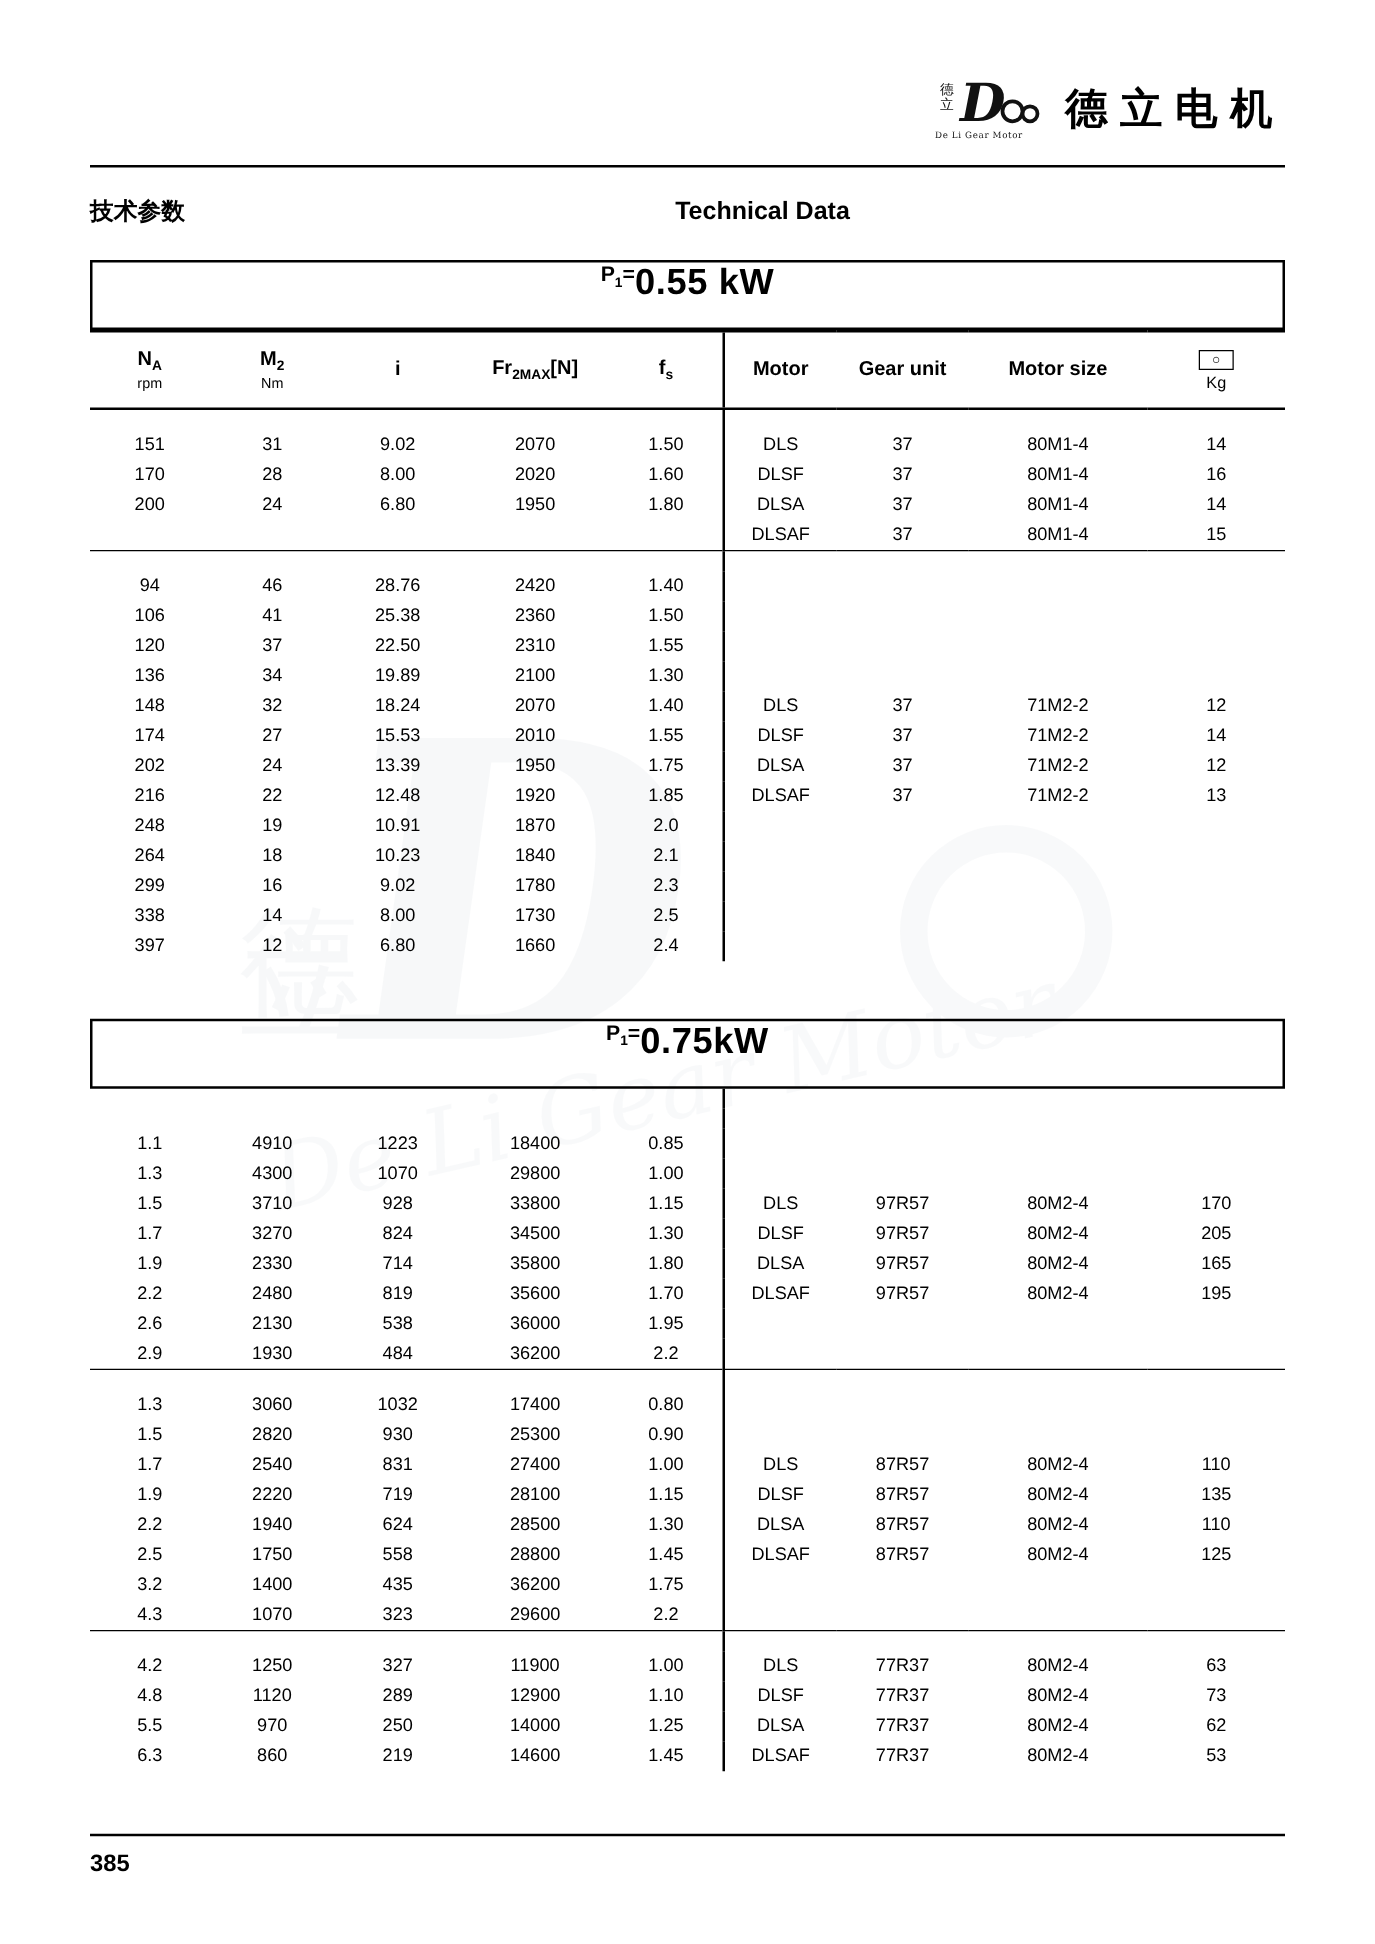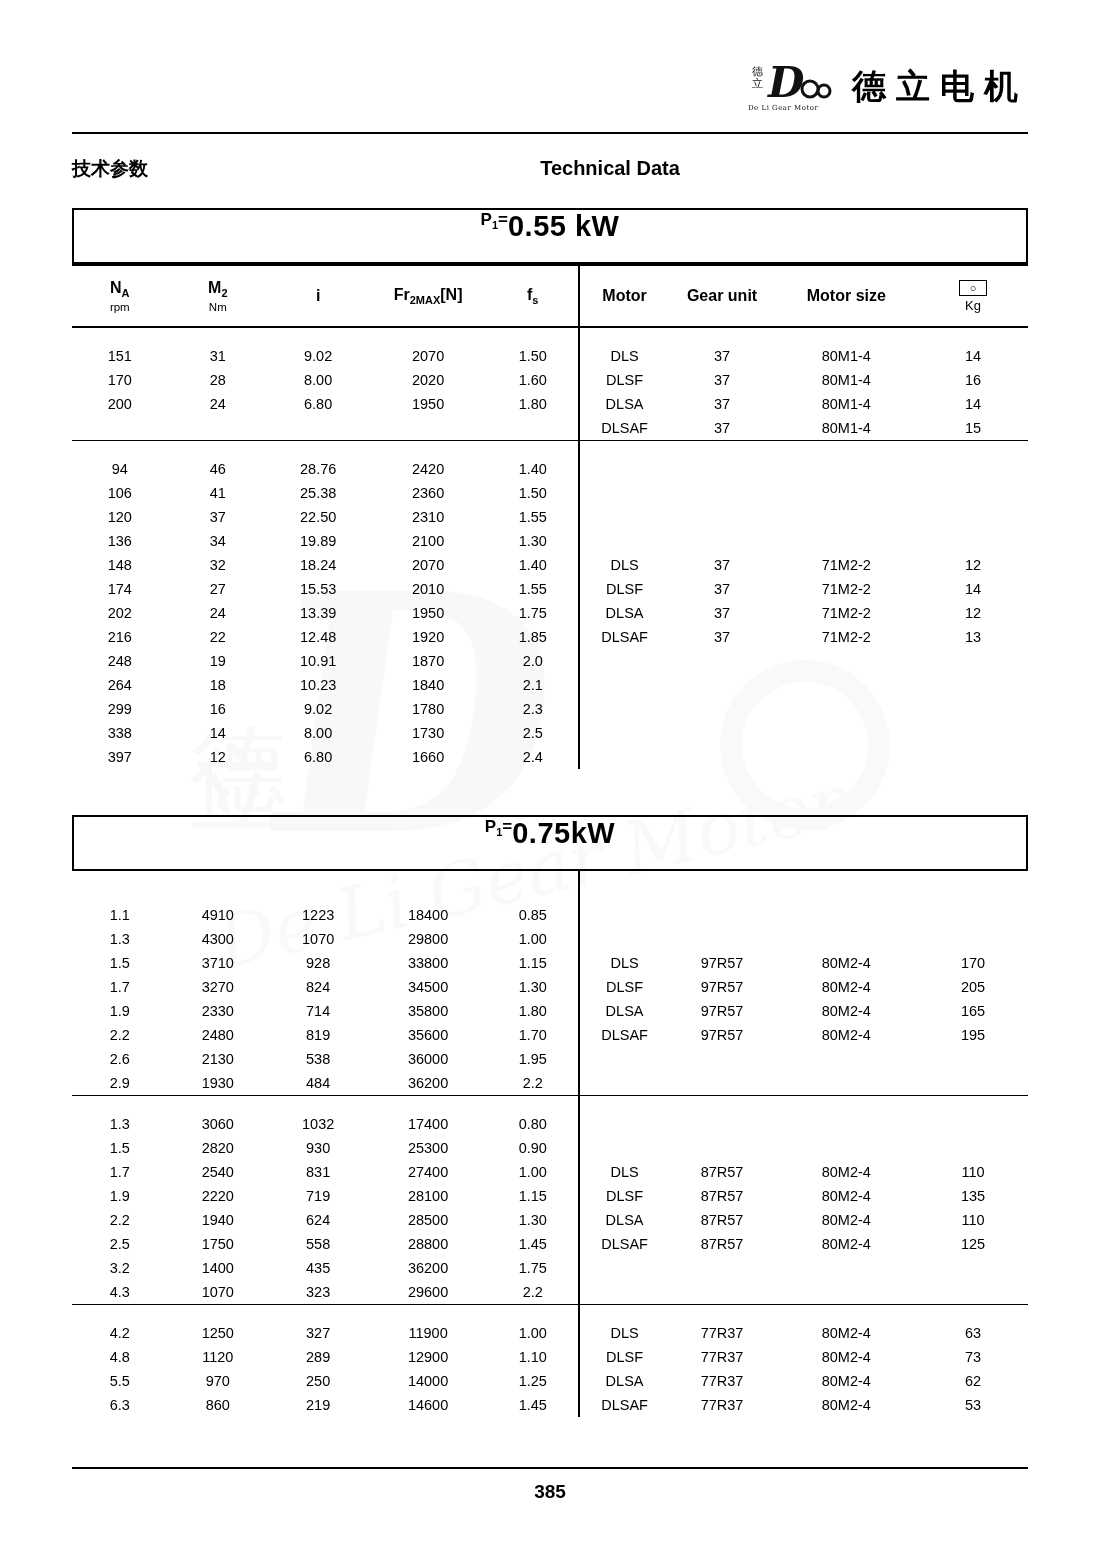--- a/index.html
+++ b/index.html
@@ -258,21 +258,20 @@
     left: 72px;
     right: 72px;
     bottom: 52px;
   }
   .footer hr {
     border: none;
     border-top: 2px solid #000;
     margin: 0 0 12px 0;
   }
   .pageno {
-    text-align: center;
     font-size: 19px;
     font-weight: bold;
   }
 </style>
 </head>
 <body>
 
 <div class="watermark">
   <div class="wm-inner">
     <div class="wm-big">D</div>

